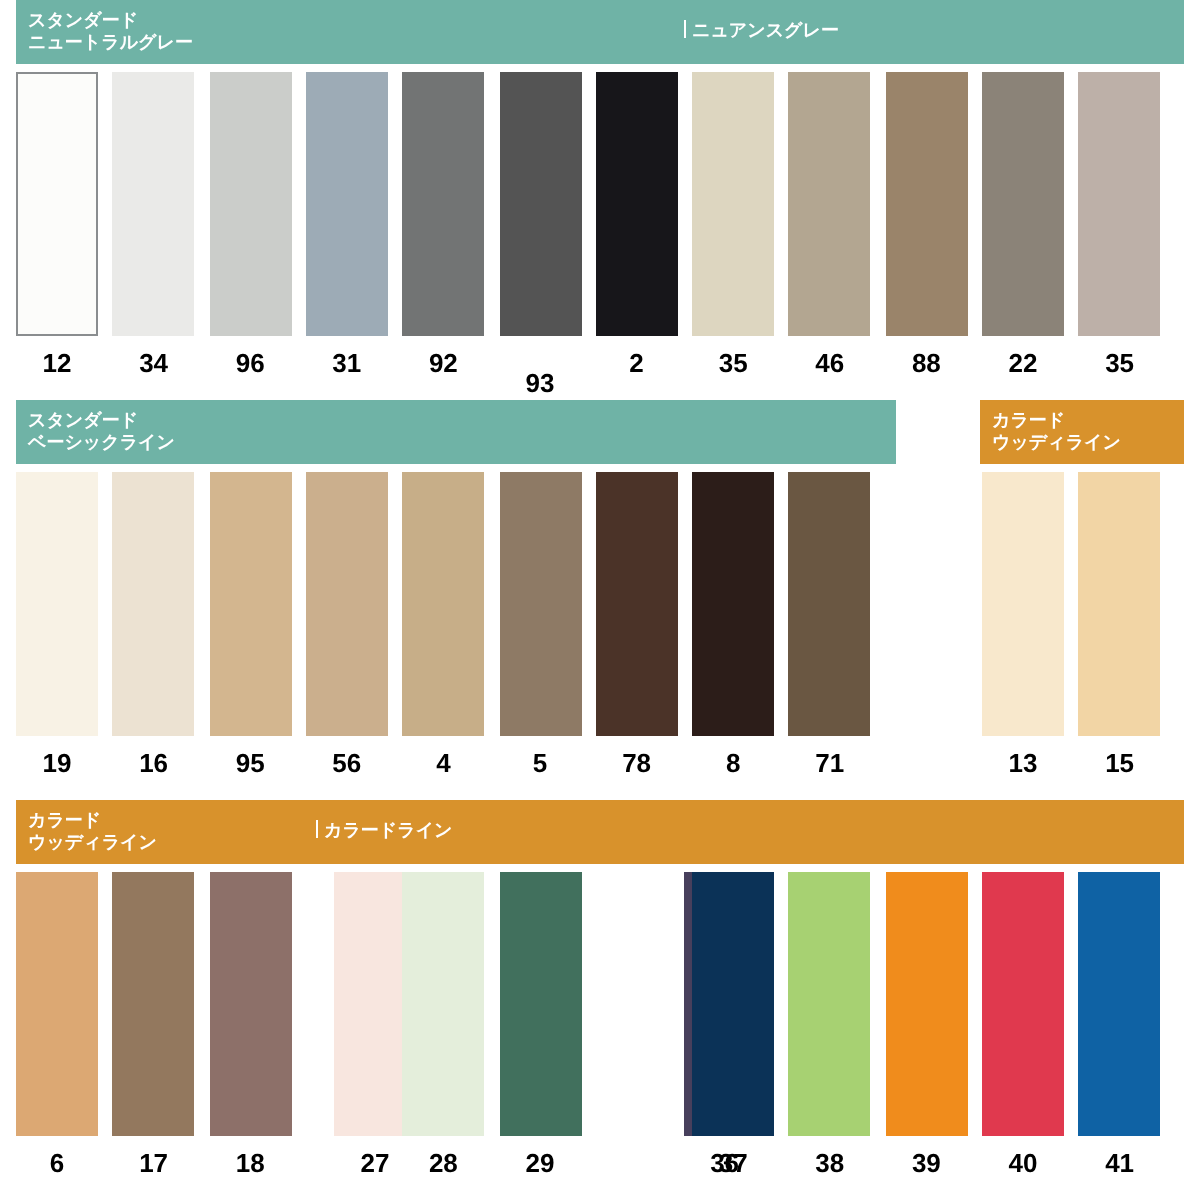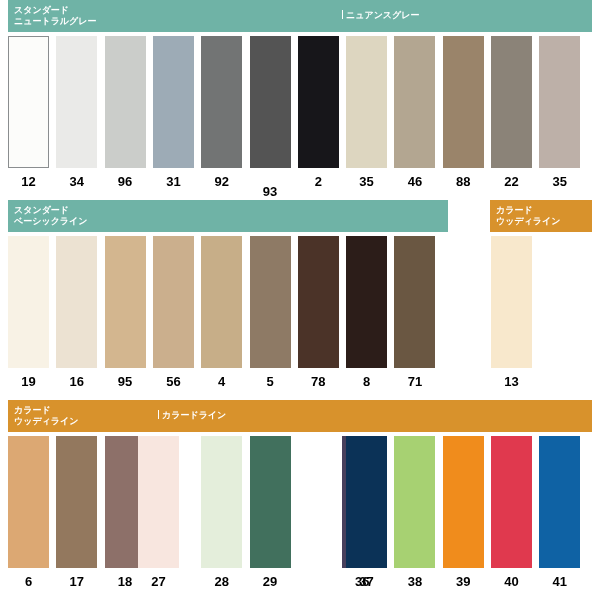--- a/index.html
+++ b/index.html
@@ -185,20 +185,24 @@
           <div class="num" style="top: 138px;">8</div>
         </div>
         <div class="cell" style="left: 394.4px;">
           <div class="chip" title="71 #6a5742" style="height: 132px; background: rgb(106, 87, 66);"></div>
           <div class="num" style="top: 138px;">71</div>
         </div>
         <div class="cell" style="left: 491px;">
           <div class="chip" title="13 #f8e8cc" style="height: 132px; background: rgb(248, 232, 204);"></div>
           <div class="num" style="top: 138px;">13</div>
         </div>
+        <div class="cell" style="left: 539.3px;">
+          <div class="chip" title="15 #f2d5a5" style="height: 132px; background: rgb(242, 213, 165);"></div>
+          <div class="num" style="top: 138px;">15</div>
+        </div>
       </div>
     </div>
     <div class="group" style="top: 400px;">
       <div class="header-row">
         <div class="hbar" style="left: 8px; width: 584px; background: rgb(216, 146, 44);"></div>
         <div class="hlabel two-line" style="left: 14px;"><span>カラード</span><span class="l2">ウッディライン</span></div>
         <div class="hlabel one-line" style="left: 158px;"><span class="sep"></span><span>カラードライン</span></div>
       </div>
       <div class="swatch-row" style="margin-top: 4px; height: 158px;">
         <div class="cell" style="left: 8px;">
@@ -206,21 +210,21 @@
           <div class="num" style="top: 138px;">6</div>
         </div>
         <div class="cell" style="left: 56.3px;">
           <div class="chip" title="17 #93785e" style="height: 132px; background: rgb(147, 120, 94);"></div>
           <div class="num" style="top: 138px;">17</div>
         </div>
         <div class="cell" style="left: 104.6px;">
           <div class="chip" title="18 #8d7069" style="height: 132px; background: rgb(141, 112, 105);"></div>
           <div class="num" style="top: 138px;">18</div>
         </div>
-        <div class="cell" style="left: 138px;">
+        <div class="cell" style="left: 167px;">
           <div class="chip" title="27 #f8e6df" style="height: 132px; background: rgb(248, 230, 223);"></div>
           <div class="num" style="top: 138px;">27</div>
         </div>
         <div class="cell" style="left: 201.2px;">
           <div class="chip" title="28 #e4eedb" style="height: 132px; background: rgb(228, 238, 219);"></div>
           <div class="num" style="top: 138px;">28</div>
         </div>
         <div class="cell" style="left: 249.5px;">
           <div class="chip" title="29 #41705d" style="height: 132px; background: rgb(65, 112, 93);"></div>
           <div class="num" style="top: 138px;">29</div>

